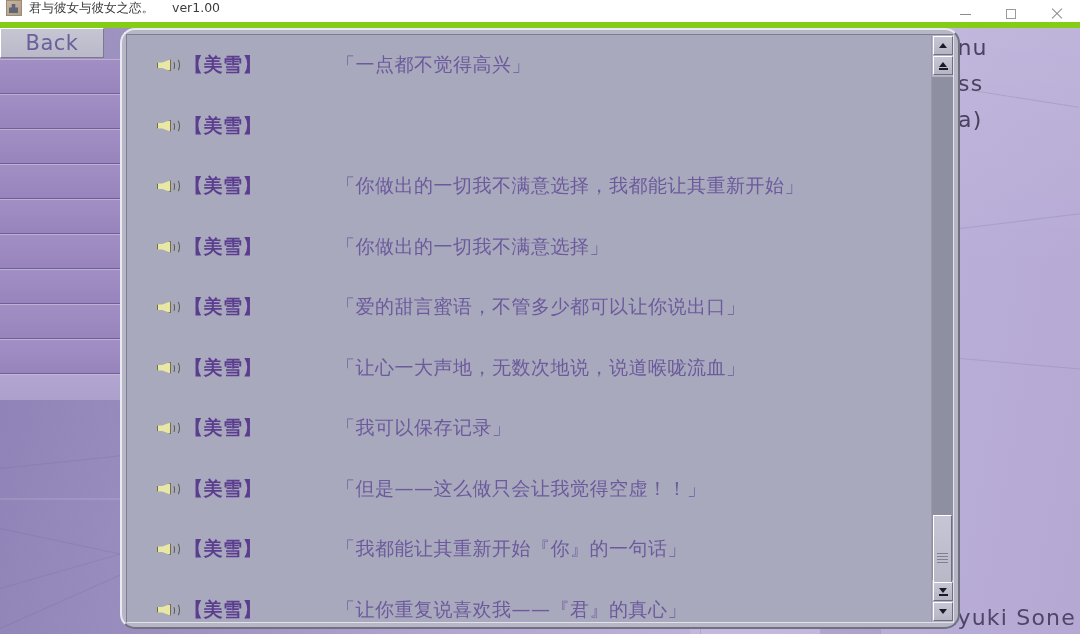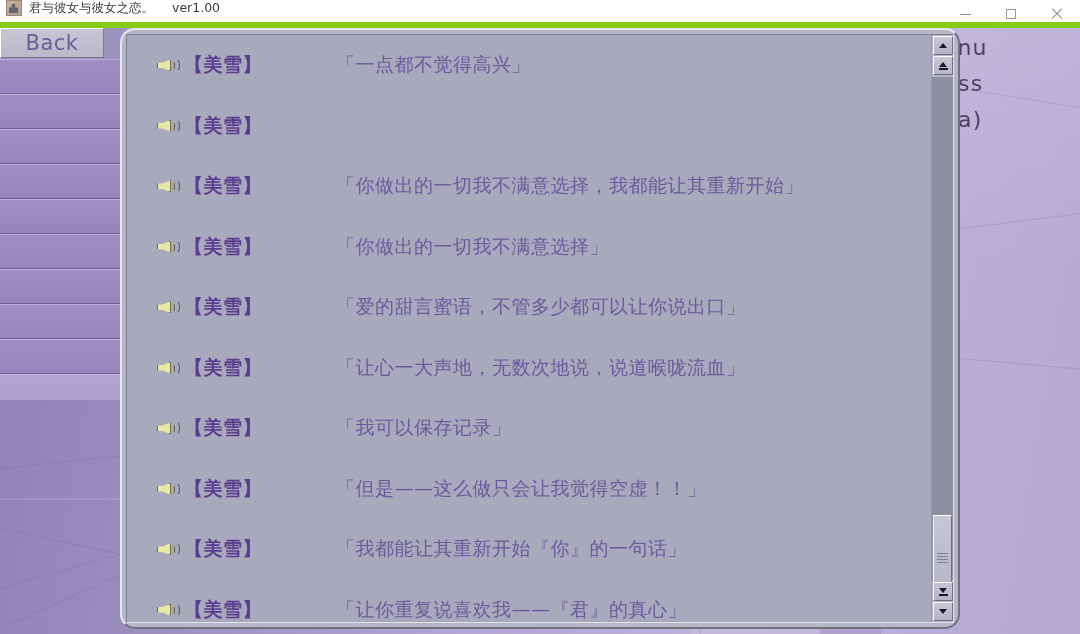--- a/index.html
+++ b/index.html
@@ -314,20 +314,21 @@
     <div class="bgline" style="left:0px; top:560px; width:180px; height:1px; transform:rotate(-16deg);"></div>
     <div class="bgline" style="left:0px; top:600px; width:190px; height:1px; transform:rotate(-24deg);"></div>
     <div class="bgshade" style="left:0; top:470px; width:140px; height:2px;"></div>
   </div>
 
   <div id="overlay-text">
     <div class="ov-line">ed/Menu</div>
     <div class="ov-line">t access</div>
     <div class="ov-line">c0671a)</div>
   </div>
+  <div id="credit-text">yuki Sone</div>
 
   <div id="side-menu">
     <div id="back-button">Back</div>
     <div id="menu-strip">
       <div class="menu-item">
           <span>Message</span>
         </div>
       <div class="menu-item">
           <span>Auto</span>
         </div>

